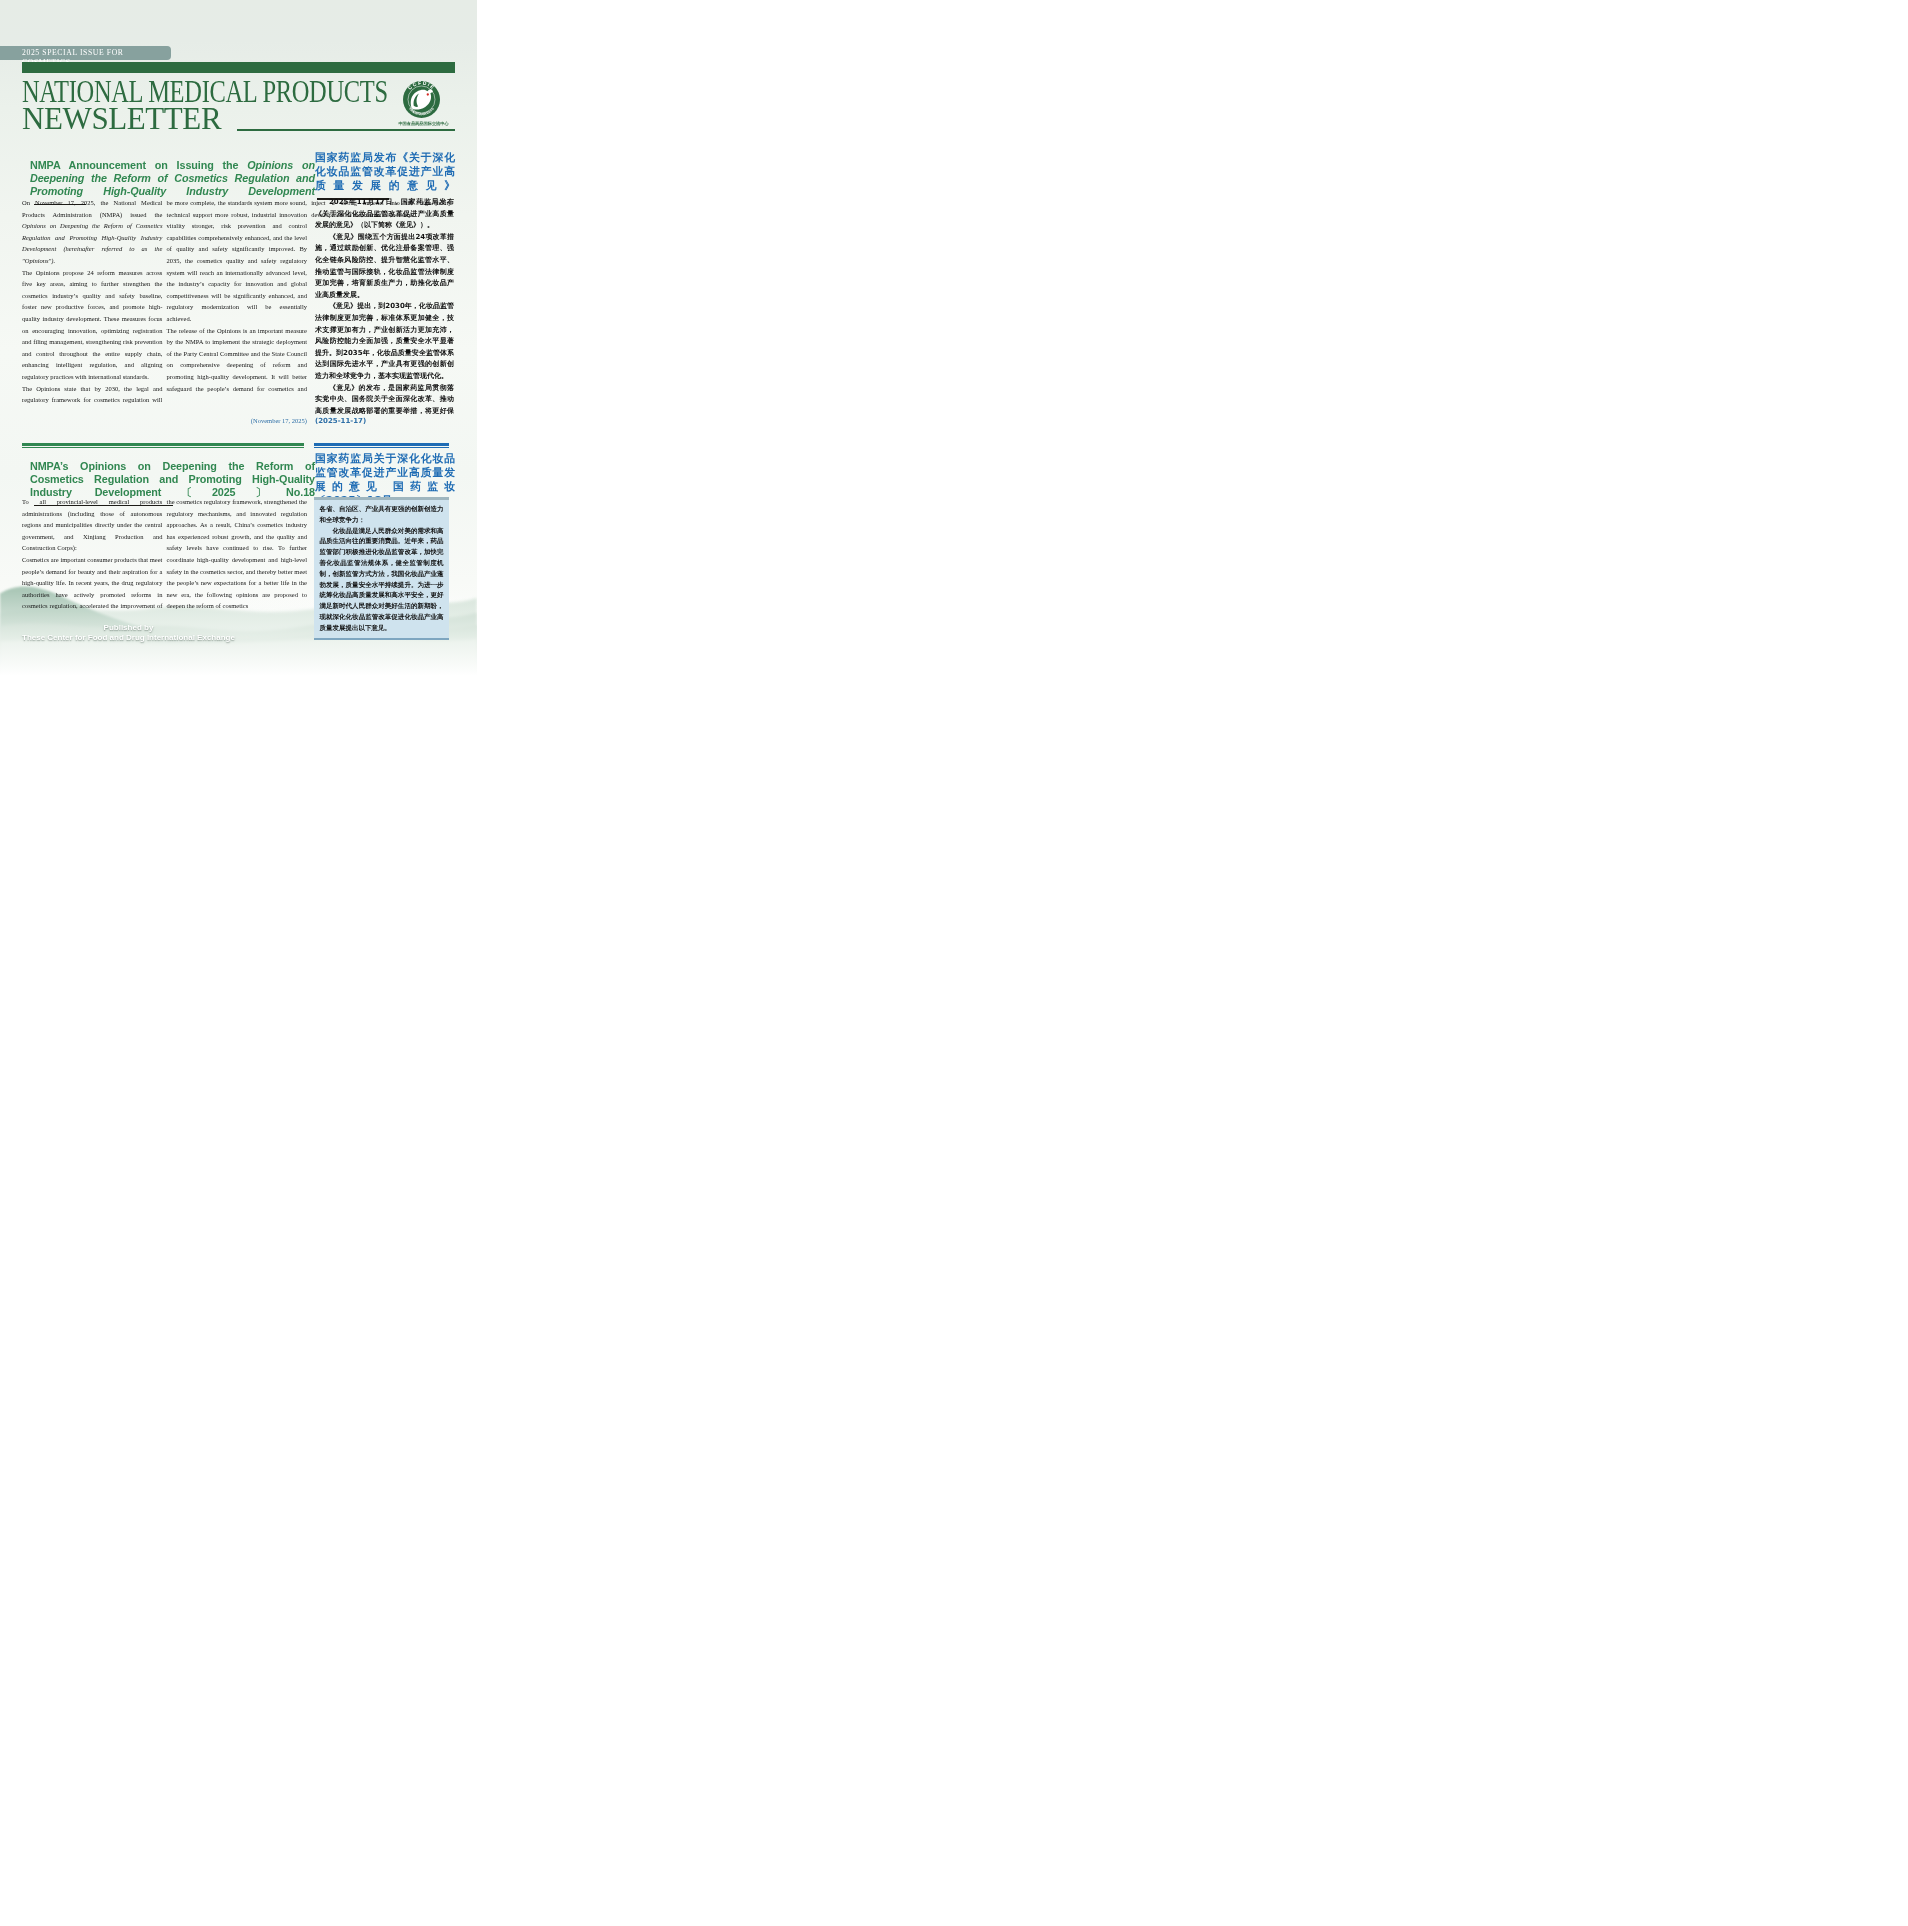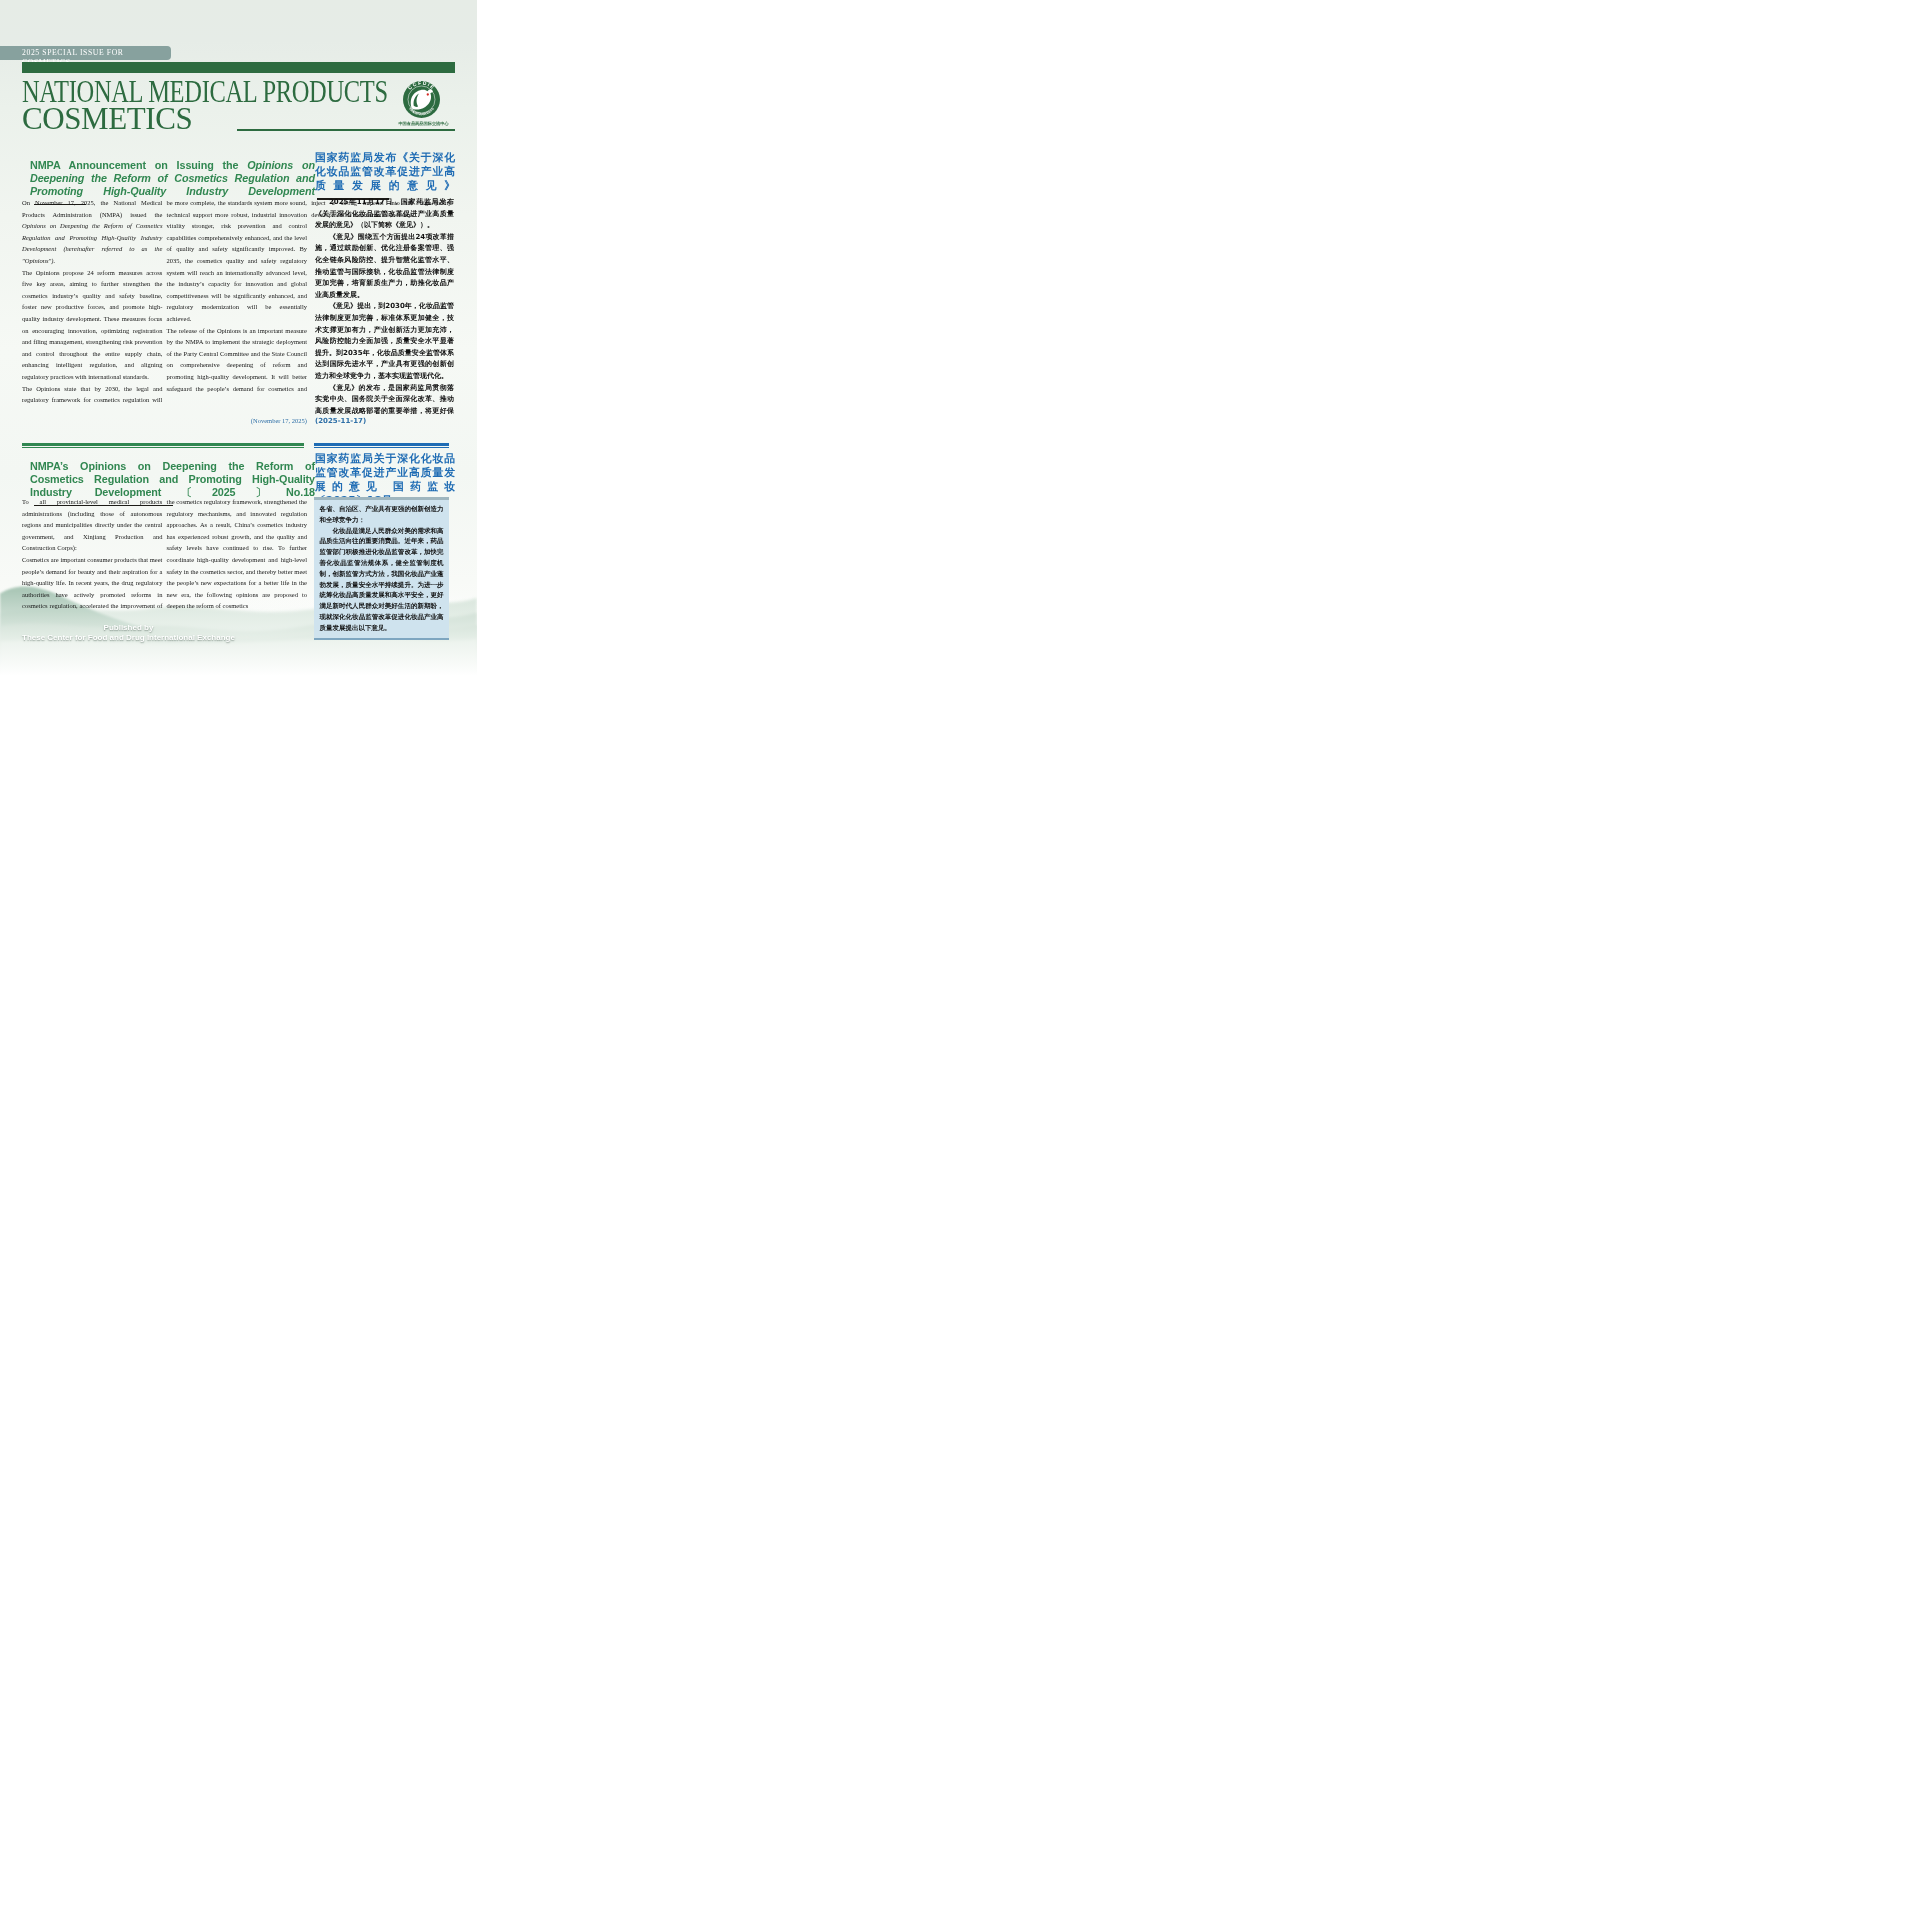--- a/index.html
+++ b/index.html
@@ -89,21 +89,21 @@
 
   <div class="content">
 
     <div class="banner">
       <span>2025 SPECIAL ISSUE FOR COSMETICS</span>
     </div>
 
     <div class="mast-bar"></div>
     <div class="title">
       <div class="t1">NATIONAL MEDICAL PRODUCTS</div>
-      <div class="t2">COSMETICS</div>
+      <div class="t2">NEWSLETTER</div>
     </div>
 
     <svg class="logo" viewBox="-50 -50 100 100" aria-hidden="true">
       <circle r="50" fill="#2d6b40"></circle>
       <circle r="36.5" fill="none" stroke="#ffffff" stroke-width="1.4"></circle>
       <path id="arcTop" d="M -40 0 A 40 40 0 0 1 40 0" fill="none"></path>
       <text font-size="13.5" fill="#ffffff" font-weight="bold" letter-spacing="3.5" font-family="Liberation Sans, sans-serif">
         <textPath href="#arcTop" startOffset="50%" text-anchor="middle">CCFDIE</textPath>
       </text>
       <path id="arcBot" d="M -41.5 0 A 41.5 41.5 0 0 0 41.5 0" fill="none"></path>

